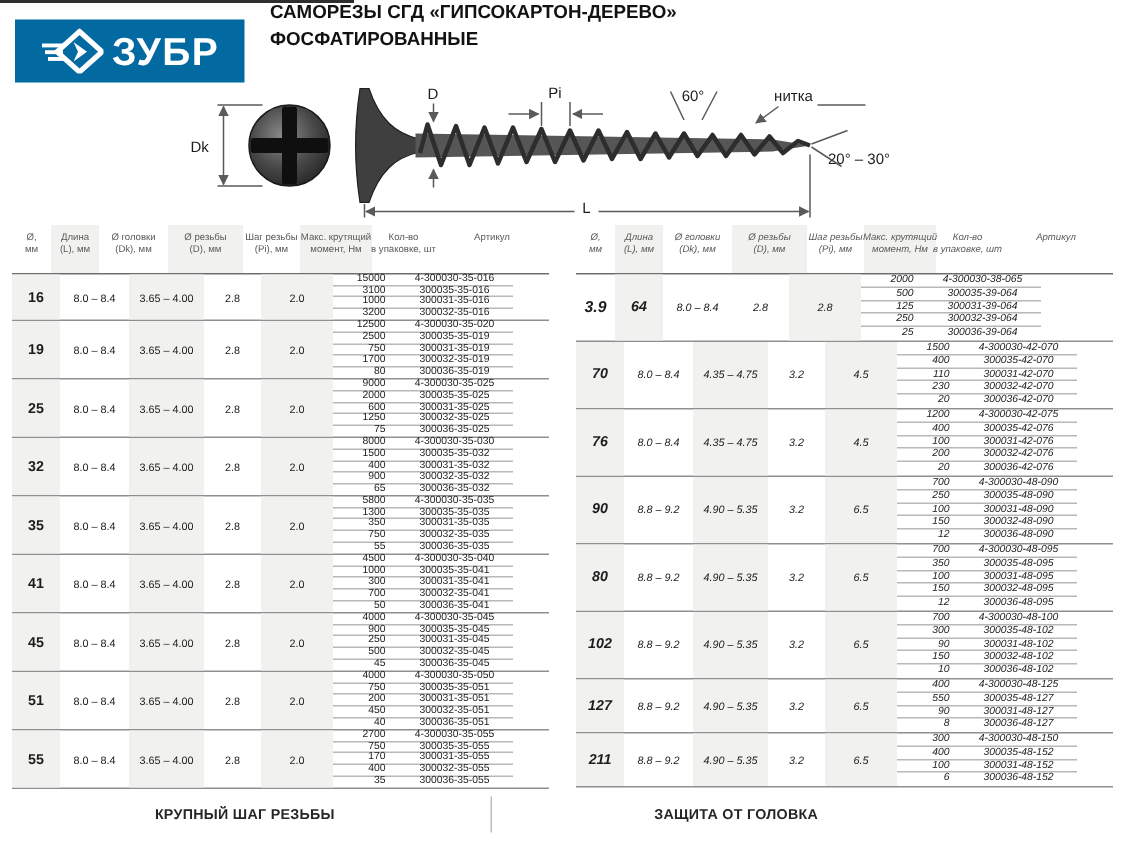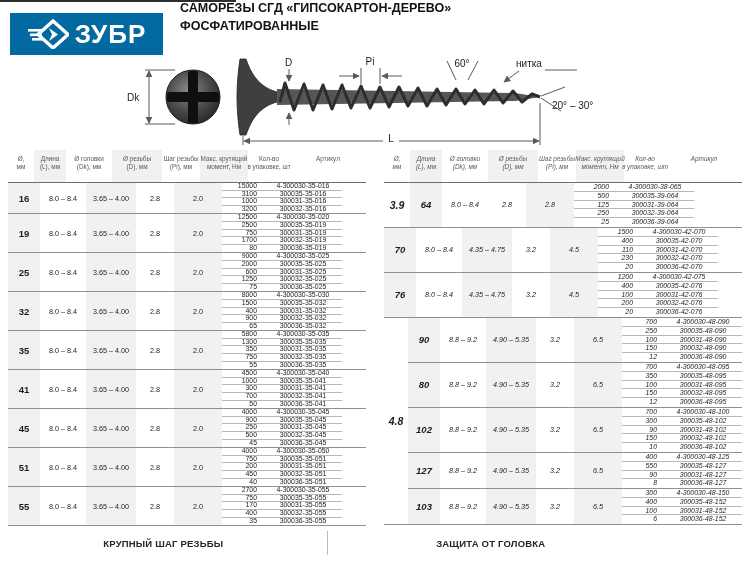--- a/index.html
+++ b/index.html
@@ -562,21 +562,20 @@
               </div>
               <div class="pack">
                 <div class="qty">20</div>
                 <div class="sku">300036-42-076</div>
               </div>
             </div>
           </div>
         </div>
       </div>
       <div class="section">
-        <div class="dia">4.8</div>
         <div class="groups">
           <div class="group">
             <div class="spec c1 len">90</div>
             <div class="spec c2">8.8 – 9.2</div>
             <div class="spec c3">4.90 – 5.35</div>
             <div class="spec c4">3.2</div>
             <div class="spec c5">6.5</div>
             <div class="packs">
               <div class="pack">
                 <div class="qty">700</div>
@@ -677,21 +676,21 @@
                 <div class="qty">90</div>
                 <div class="sku">300031-48-127</div>
               </div>
               <div class="pack">
                 <div class="qty">8</div>
                 <div class="sku">300036-48-127</div>
               </div>
             </div>
           </div>
           <div class="group">
-            <div class="spec c1 len">103</div>
+            <div class="spec c1 len">211</div>
             <div class="spec c2">8.8 – 9.2</div>
             <div class="spec c3">4.90 – 5.35</div>
             <div class="spec c4">3.2</div>
             <div class="spec c5">6.5</div>
             <div class="packs">
               <div class="pack">
                 <div class="qty">300</div>
                 <div class="sku">4-300030-48-150</div>
               </div>
               <div class="pack">

